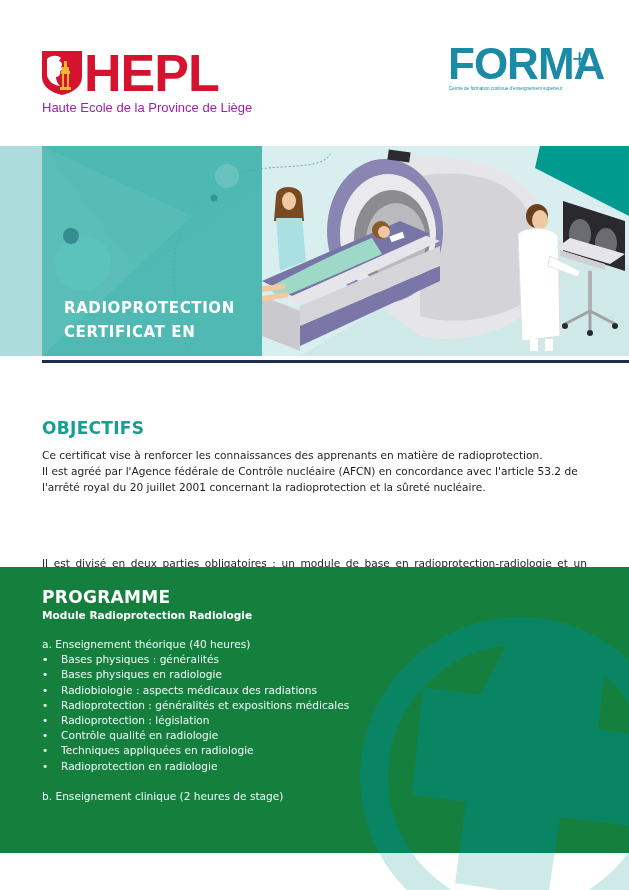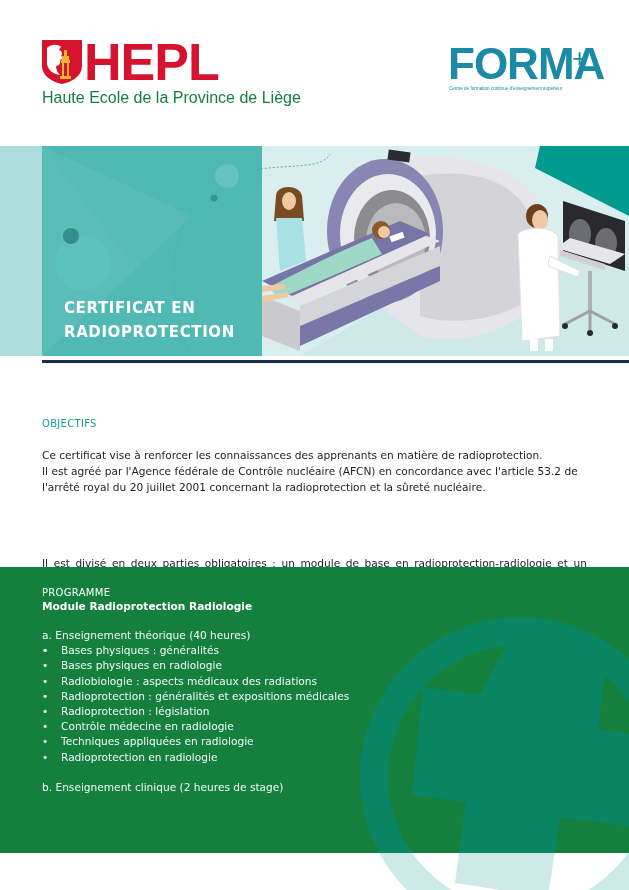--- a/index.html
+++ b/index.html
@@ -1,40 +1,40 @@
 <!DOCTYPE html>
 <html><head>
 <meta charset="utf-8">
 <style>
   * { box-sizing: border-box; margin: 0; padding: 0; }
   html, body { width: 629px; height: 890px; overflow: hidden; background: #ffffff; }
   body { position: relative; font-family: "DejaVu Sans", "Liberation Sans", sans-serif; color: #1e1e1e; }
 
   
-  .hepl-logo { position: absolute; left: 42px; top: 40px; width: 180px; height: 66px; }
+  .hepl-logo { position: absolute; left: 42px; top: 51px; width: 180px; height: 66px; }
   .hepl-mark { position: absolute; left: 0; top: 0; display: flex; align-items: center; }
   .hepl-shield { width: 40px; height: 44px; }
   .hepl-word { font-family: "Liberation Sans", sans-serif; font-weight: 700; font-size: 52px; line-height: 44px; color: #d5132e; letter-spacing: -1px; margin-left: 2px; }
-  .hepl-sub { position: absolute; left: 0; top: 49px; font-family: "Liberation Sans", sans-serif; font-size: 16px; color: #15803d; white-space: nowrap; }
+  .hepl-sub { position: absolute; left: 0; top: 49px; font-family: "Liberation Sans", sans-serif; font-size: 13px; color: #a21caf; white-space: nowrap; }
 
   .forma-logo { position: absolute; left: 448px; top: 47px; width: 150px; height: 50px; }
   .forma-word { font-family: "Liberation Sans", sans-serif; font-weight: 700; font-size: 44px; line-height: 34px; color: #1a8aa6; letter-spacing: -1px; }
   .forma-plus { position: absolute; left: 124px; top: -4px; font-family: "Liberation Sans", sans-serif; font-size: 26px; color: #1a8aa6; font-weight: 400; }
   .forma-sub { position: absolute; left: 1px; top: 39px; font-family: "Liberation Sans", sans-serif; font-size: 4.6px; color: #1a8aa6; white-space: nowrap; }
 
   
   .banner { position: absolute; left: 0; top: 146px; width: 629px; height: 210px; background: #d9efef; overflow: hidden; }
   .banner-leftstrip { position: absolute; left: 0; top: 0; width: 42px; height: 210px; background: #acdcdb; }
   .banner-illus { position: absolute; left: 0; top: 0; width: 629px; height: 210px; }
   .banner-overlay { position: absolute; left: 42px; top: 0; width: 220px; height: 210px; background: rgba(62,178,171,0.88); }
   .banner-title { position: absolute; left: 64px; top: 150px; font-family: "DejaVu Sans", sans-serif; font-weight: 700; font-size: 15px; line-height: 24px; color: #ffffff; letter-spacing: 0.6px; }
   .banner-rule { position: absolute; left: 42px; top: 360px; width: 587px; height: 3px; background: #1d2d4f; }
 
   
-  .section-h { font-family: "DejaVu Sans", sans-serif; font-weight: 400; font-size: 10px; letter-spacing: 0.3px; }
+  .section-h { font-family: "DejaVu Sans", sans-serif; font-weight: 700; font-size: 17px; letter-spacing: 0.3px; }
   .obj-title { position: absolute; left: 42px; top: 418px; color: #139f96; }
   .obj-body { position: absolute; left: 42px; top: 447px; width: 545px; font-family: "DejaVu Sans", sans-serif; font-size: 10.6px; line-height: 16px; color: #1e1e1e; }
   .obj-body p { margin: 0; }
   .obj-body .gap { height: 16px; }
   .obj-body .justify { text-align: justify; text-align-last: left; margin-top: 44px; }
 
   
   .prog { position: absolute; left: 0; top: 567px; width: 629px; height: 286px; background: #15803d; overflow: hidden; }
   .watermark { position: absolute; left: 0; top: 567px; width: 629px; height: 323px; pointer-events: none; overflow: hidden; }
   .prog-inner { position: absolute; left: 42px; top: 20px; width: 560px; color: #ffffff; }
@@ -138,22 +138,22 @@
   <div class="banner-overlay">
     <svg width="220" height="210" viewBox="0 0 220 210">
       <polygon points="0,0 0,210 150,70" fill="#ffffff" opacity="0.06"></polygon>
       <circle cx="41" cy="117" r="28" fill="#5ac9c2" opacity="0.45"></circle>
       <circle cx="29" cy="90" r="8" fill="#2b7f86" opacity="0.8"></circle>
       <circle cx="185" cy="30" r="12" fill="#ffffff" opacity="0.15"></circle>
       <circle cx="172" cy="52" r="3.5" fill="#2b8f8a" opacity="0.8"></circle>
     </svg>
   </div>
   <div class="banner-title">
+    <div>RADIOPROTECTION</div>
     <div>CERTIFICAT EN</div>
-    <div>RADIOPROTECTION</div>
   </div>
 </div>
 <div class="banner-rule"></div>
 
 <div class="section-h obj-title">OBJECTIFS</div>
 <div class="obj-body">
   <p>Ce certificat vise à renforcer les connaissances des apprenants en matière de radioprotection.</p>
   <p>Il est agréé par l'Agence fédérale de Contrôle nucléaire (AFCN) en concordance avec l'article 53.2 de l'arrêté royal du 20 juillet 2001 concernant la radioprotection et la sûreté nucléaire.</p>
   <div class="gap"></div>
   <p class="justify">Il est divisé en deux parties obligatoires : un module de base en radioprotection-radiologie et un module supplémentaire au choix: médecine nucléaire ou radiothérapie.</p>
@@ -164,21 +164,21 @@
     <div class="section-h prog-title">PROGRAMME</div>
     <div class="prog-module">Module Radioprotection Radiologie</div>
     <div class="prog-text prog-a">a. Enseignement théorique (40 heures)</div>
     <ul class="prog-list prog-text">
       <li><span class="bullet">•</span></li>
       <li><span class="bullet">•</span><span>Bases physiques : généralités</span></li>
       <li><span class="bullet">•</span><span>Bases physiques en radiologie</span></li>
       <li><span class="bullet">•</span><span>Radiobiologie : aspects médicaux des radiations</span></li>
       <li><span class="bullet">•</span><span>Radioprotection : généralités et expositions médicales</span></li>
       <li><span class="bullet">•</span><span>Radioprotection : législation</span></li>
-      <li><span class="bullet">•</span><span>Contrôle médecine en radiologie</span></li>
+      <li><span class="bullet">•</span><span>Contrôle qualité en radiologie</span></li>
       <li><span class="bullet">•</span><span>Techniques appliquées en radiologie</span></li>
       <li><span class="bullet">•</span><span>Radioprotection en radiologie</span></li>
     </ul>
     <div class="prog-text prog-b">b. Enseignement clinique (2 heures de stage)</div>
   </div>
 </div>
 
 <svg class="watermark" viewBox="0 0 629 323">
   <defs>
     <clipPath id="tealClip">

